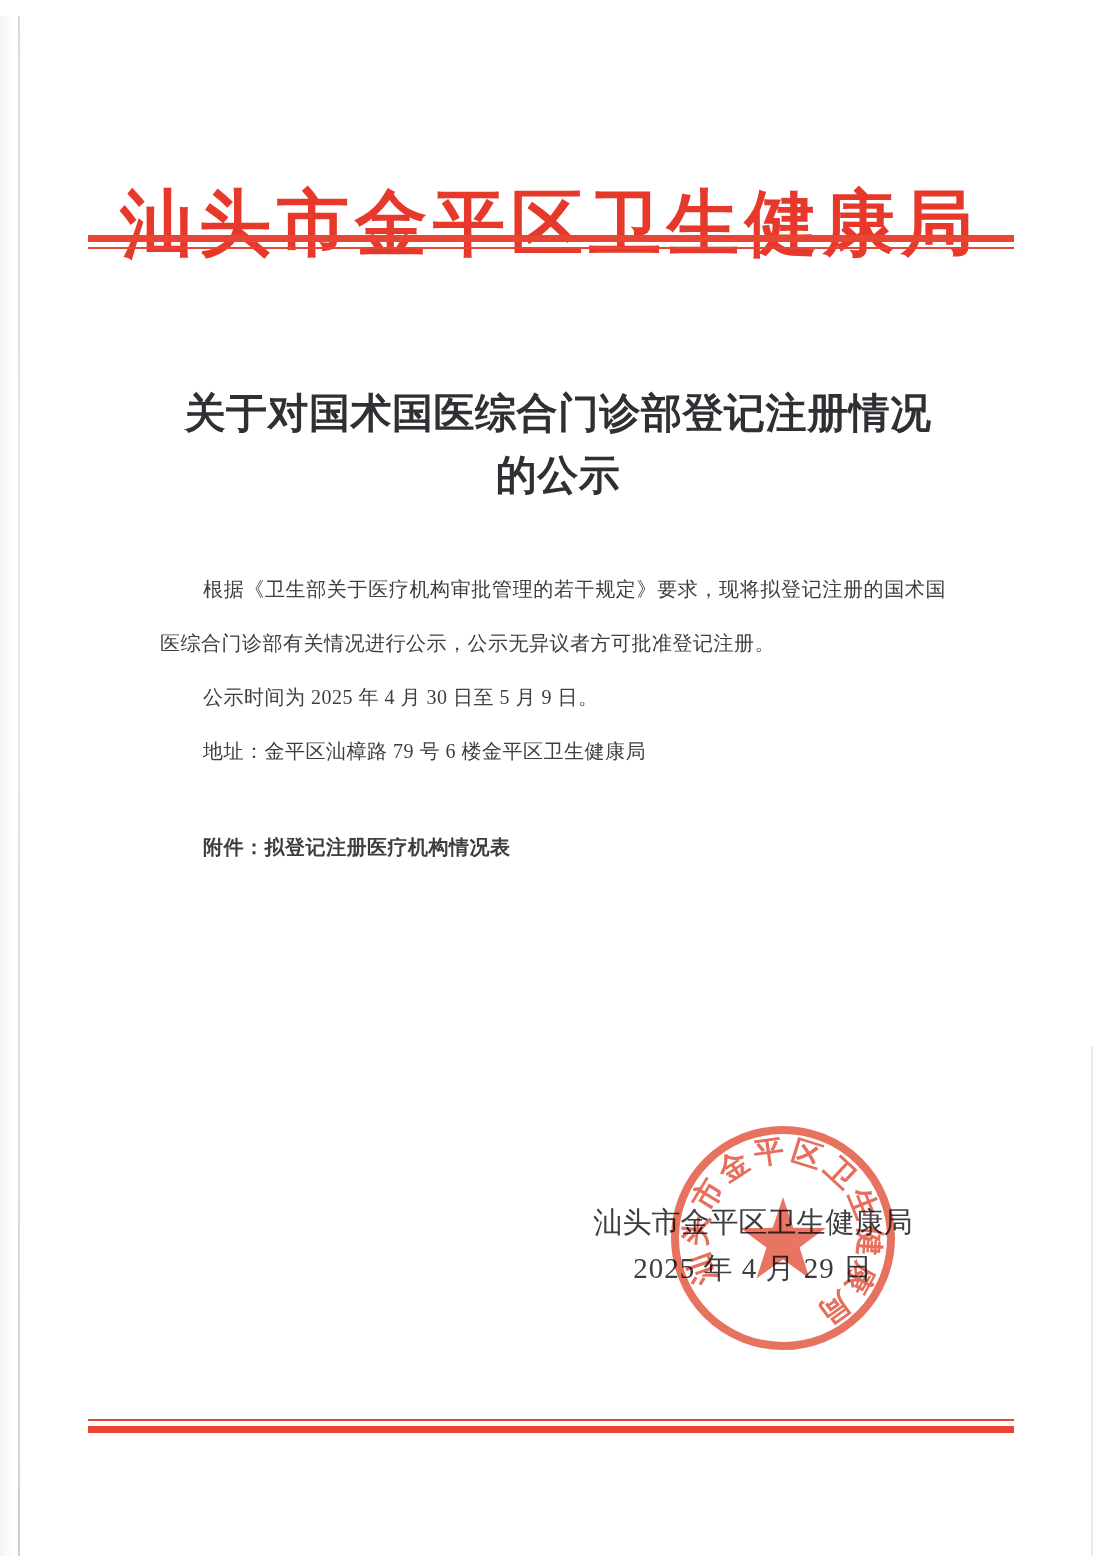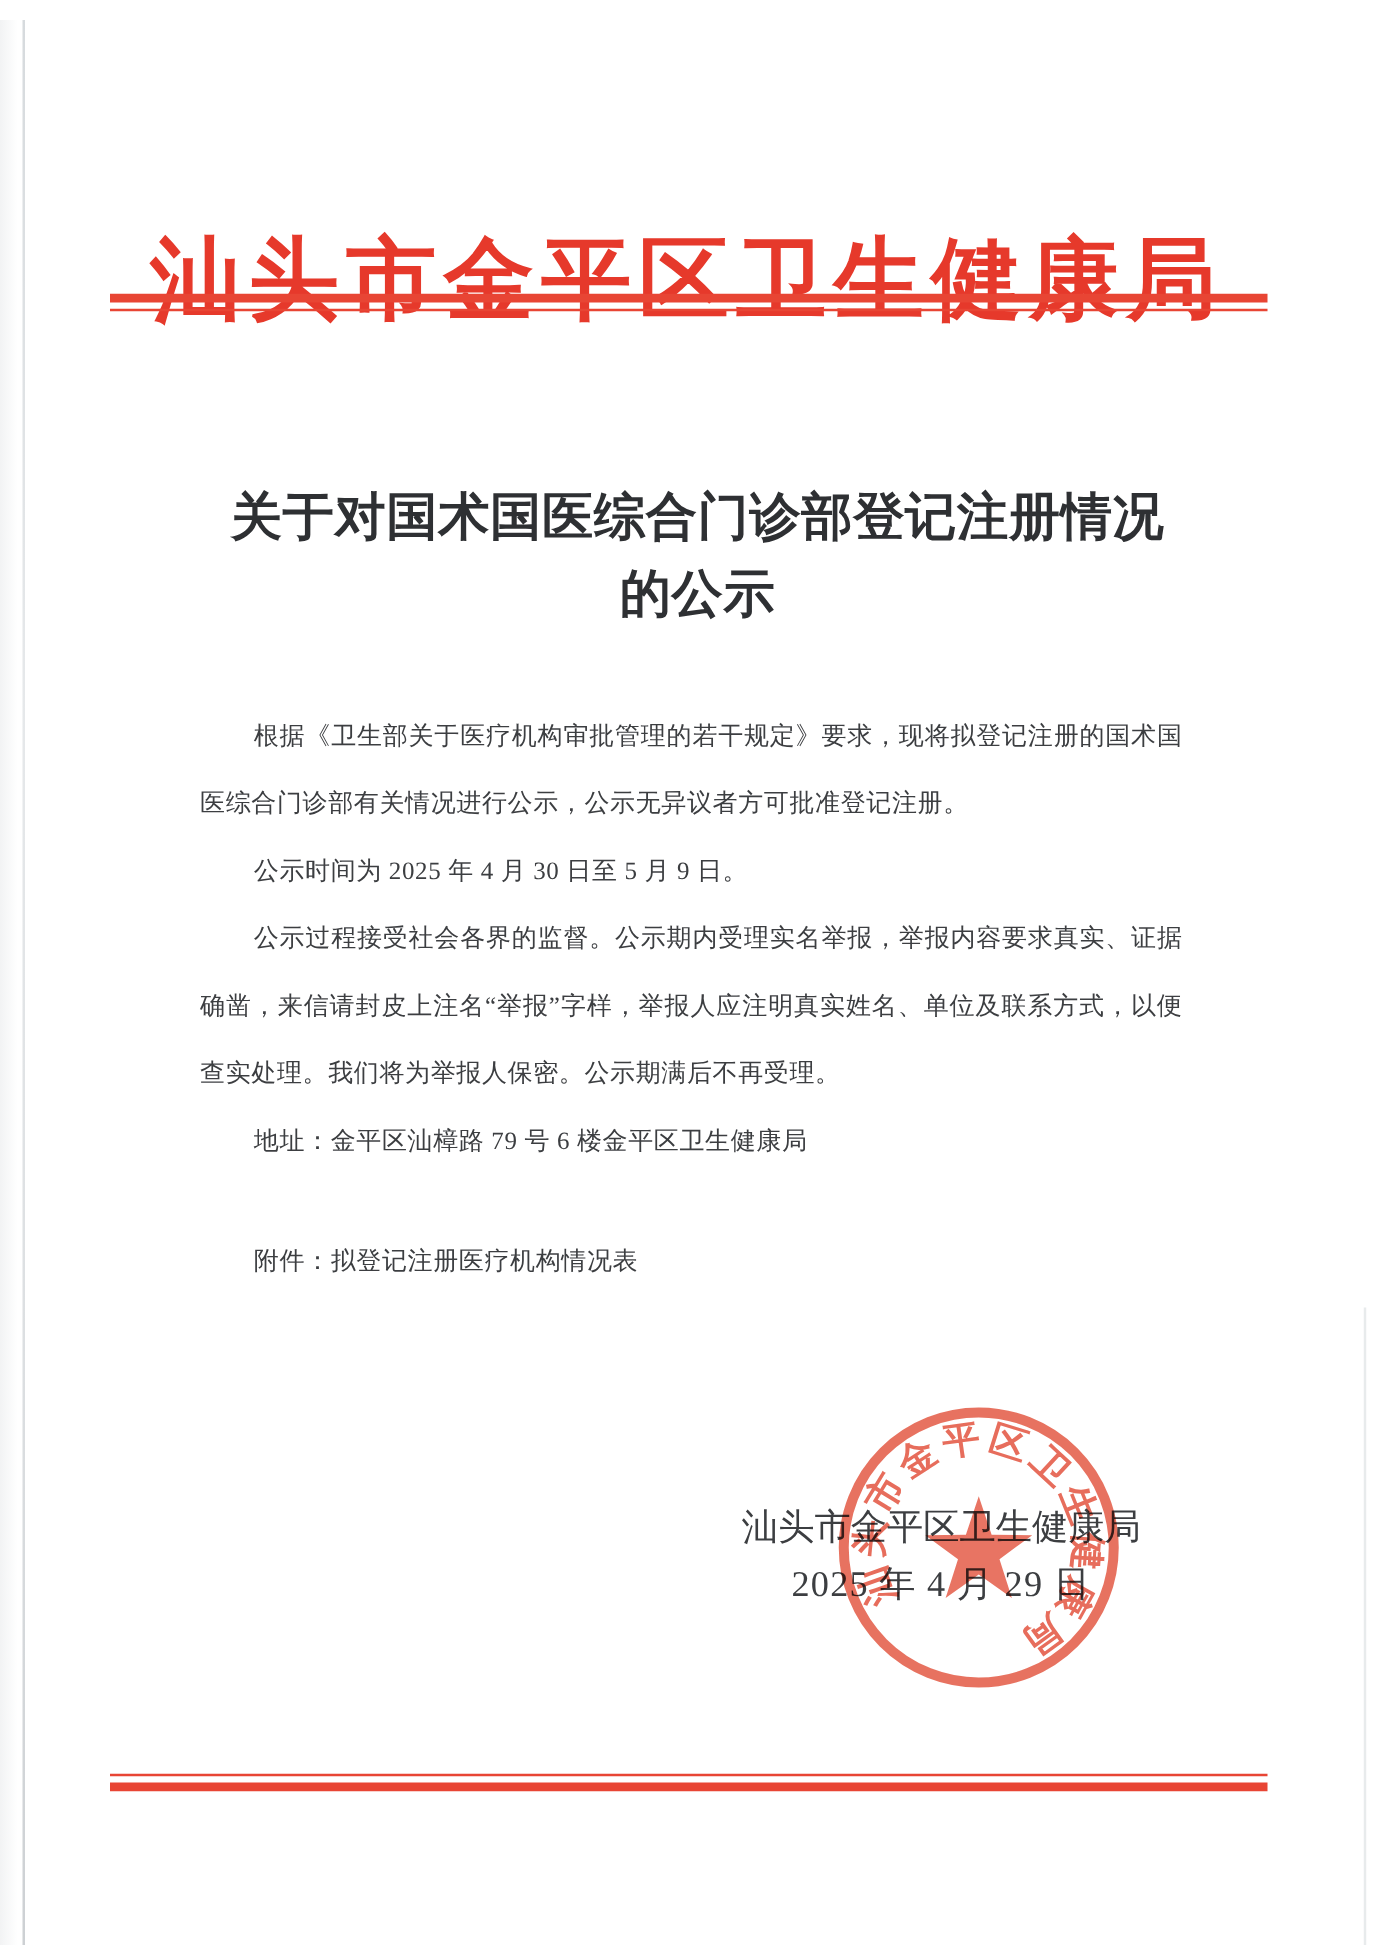--- a/index.html
+++ b/index.html
@@ -76,20 +76,21 @@
     color: #3c3e41;
     text-align: justify;
     letter-spacing: 0.5px;
   }
   .body-text p {
     margin: 0;
     text-indent: 2.15em;
   }
   .body-text p.attachment-line {
     margin-top: 42px;
+    font-weight: bold;
   }
   .signature {
     position: absolute;
     top: 1183px;
     left: 578px;
     width: 350px;
     text-align: center;
     font-size: 29px;
     line-height: 46px;
     color: #3c3e41;
@@ -124,21 +125,20 @@
   </div>
 
   <h2 class="doc-title">
     <span>关于对国术国医综合门诊部登记注册情况</span><br>
     <span>的公示</span>
   </h2>
 
   <div class="body-text">
     <p>根据《卫生部关于医疗机构审批管理的若干规定》要求，现将拟登记注册的国术国医综合门诊部有关情况进行公示，公示无异议者方可批准登记注册。</p>
     <p>公示时间为 2025 年 4 月 30 日至 5 月 9 日。</p>
-    <p>公示过程接受社会各界的监督。公示期内受理实名举报，举报内容要求真实、证据确凿，来信请封皮上注名“举报”字样，举报人应注明真实姓名、单位及联系方式，以便查实处理。我们将为举报人保密。公示期满后不再受理。</p>
     <p><span>地址：</span><span>金平区汕樟路 79 号 6 楼金平区卫生健康局</span></p>
     <p class="attachment-line"><span>附件：</span><span>拟登记注册医疗机构情况表</span></p>
   </div>
 
   <div class="signature">
     <div class="sig-agency">汕头市金平区卫生健康局</div>
     <div class="sig-date">2025 年 4 月 29 日</div>
   </div>
 
   <svg class="seal" viewBox="0 0 238 238" aria-hidden="true">

